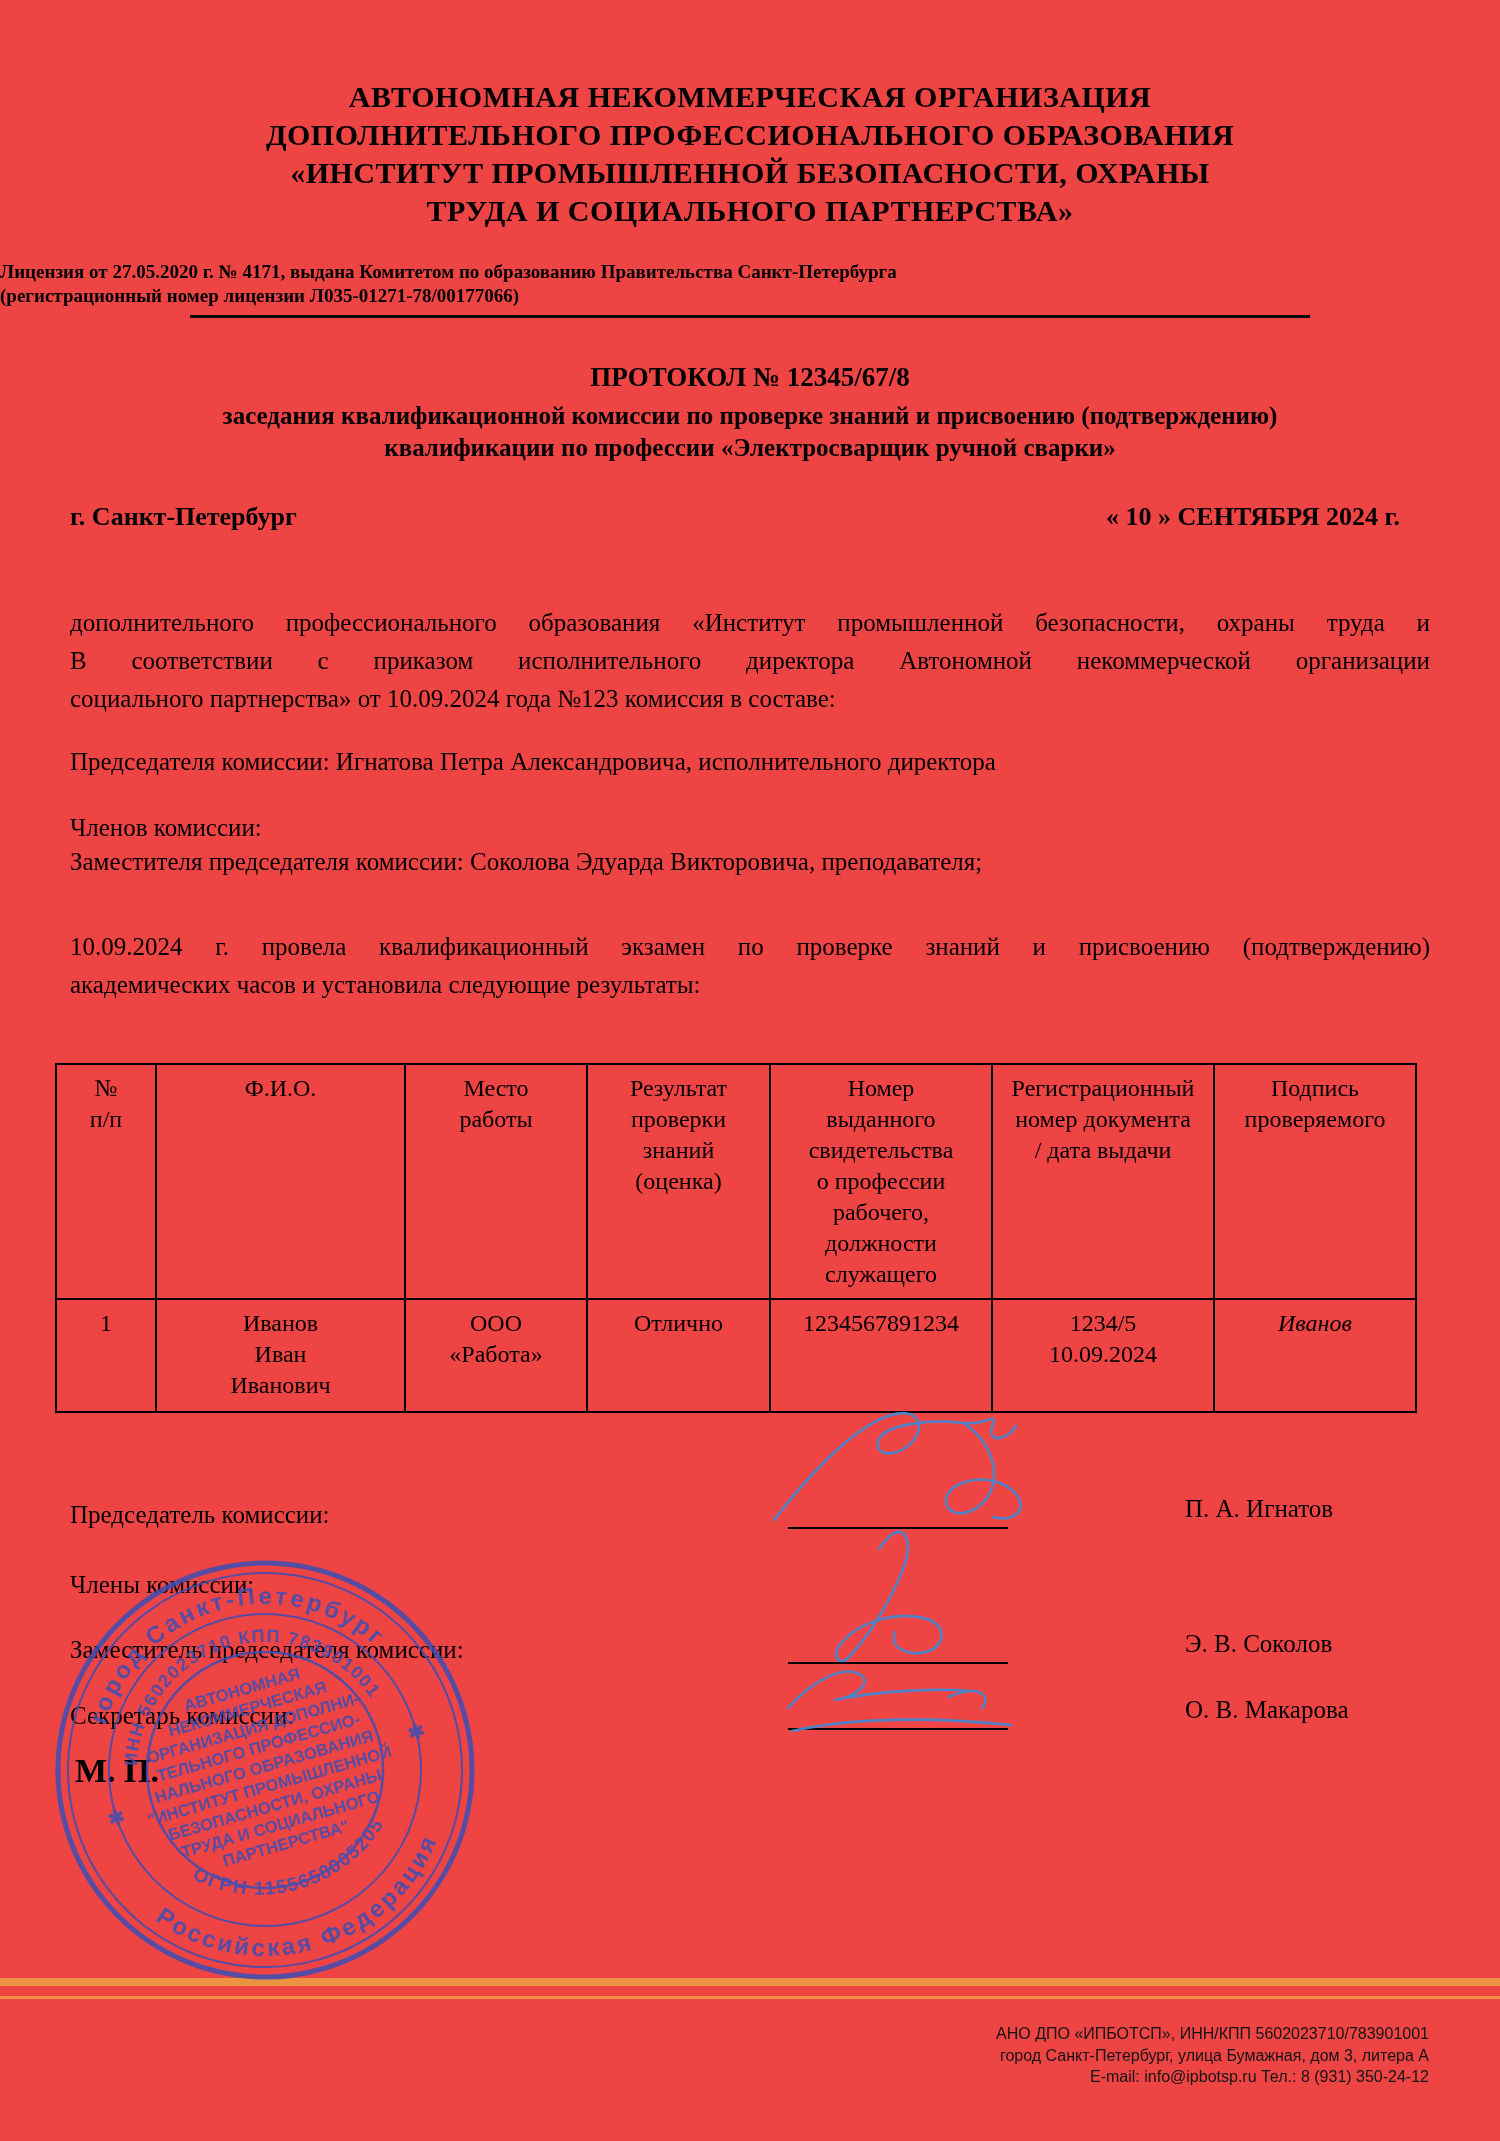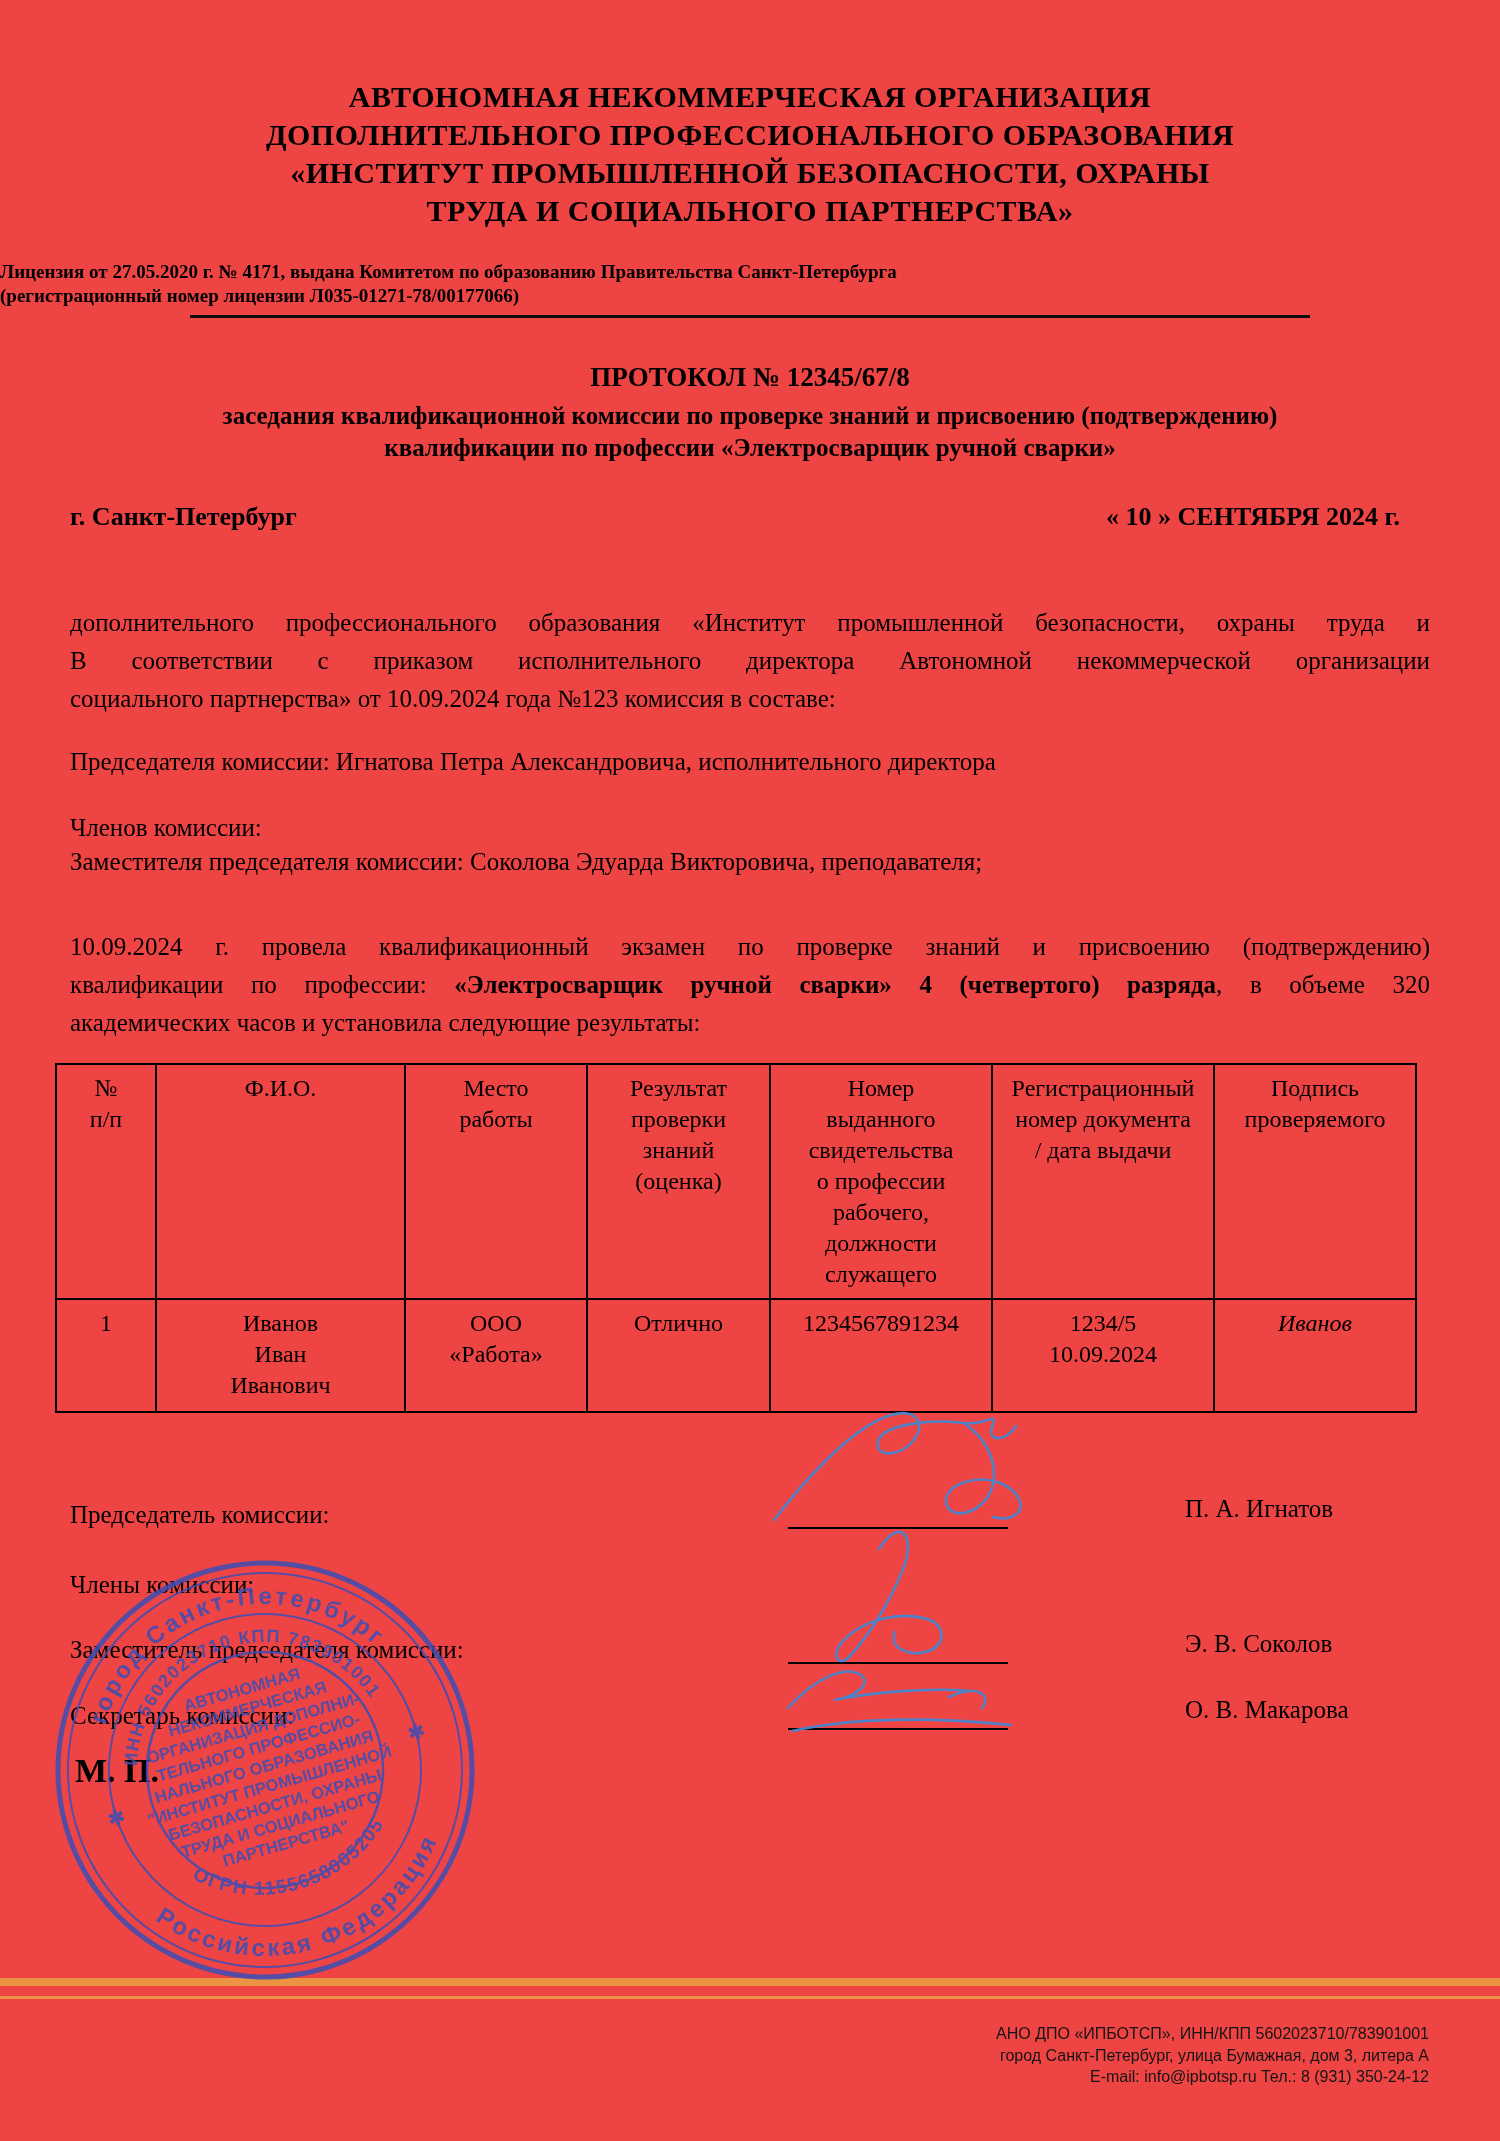--- a/index.html
+++ b/index.html
@@ -97,21 +97,20 @@
     <div class="jline">В соответствии с приказом исполнительного директора Автономной некоммерческой организации</div>
     <div>социального партнерства» от 10.09.2024 года №123 комиссия в составе:</div>
   </div>
 
   <div class="bodyline l-chair">Председателя комиссии: Игнатова Петра Александровича, исполнительного директора</div>
   <div class="bodyline l-members">Членов комиссии:</div>
   <div class="bodyline l-deputy">Заместителя председателя комиссии: Соколова Эдуарда Викторовича, преподавателя;</div>
 
   <div class="para para2">
     <div class="jline">10.09.2024 г. провела квалификационный экзамен по проверке знаний и присвоению (подтверждению)</div>
-    <div class="jline"><span>квалификации по профессии: </span><b>«Электросварщик ручной сварки» 4 (четвертого) разряда</b><span>, в объеме 320</span></div>
     <div>академических часов и установила следующие результаты:</div>
   </div>
 
   <table class="results">
     <colgroup>
       <col class="w1">
         <col class="w2">
         <col class="w3">
         <col class="w4">
       <col class="w5">

